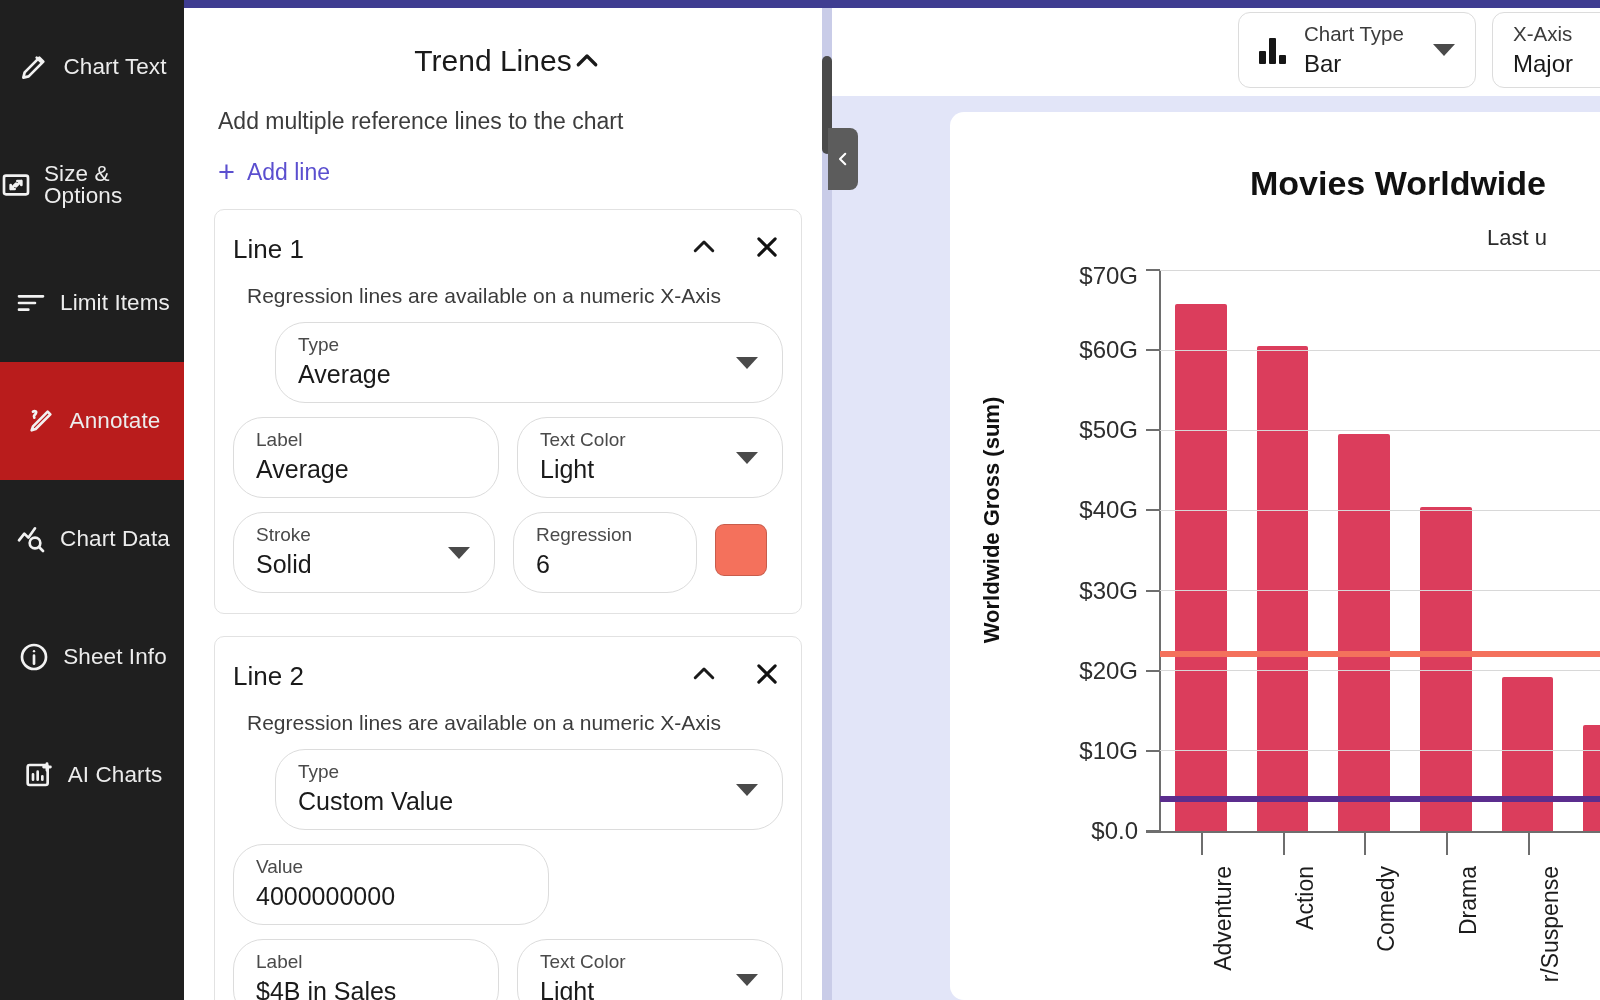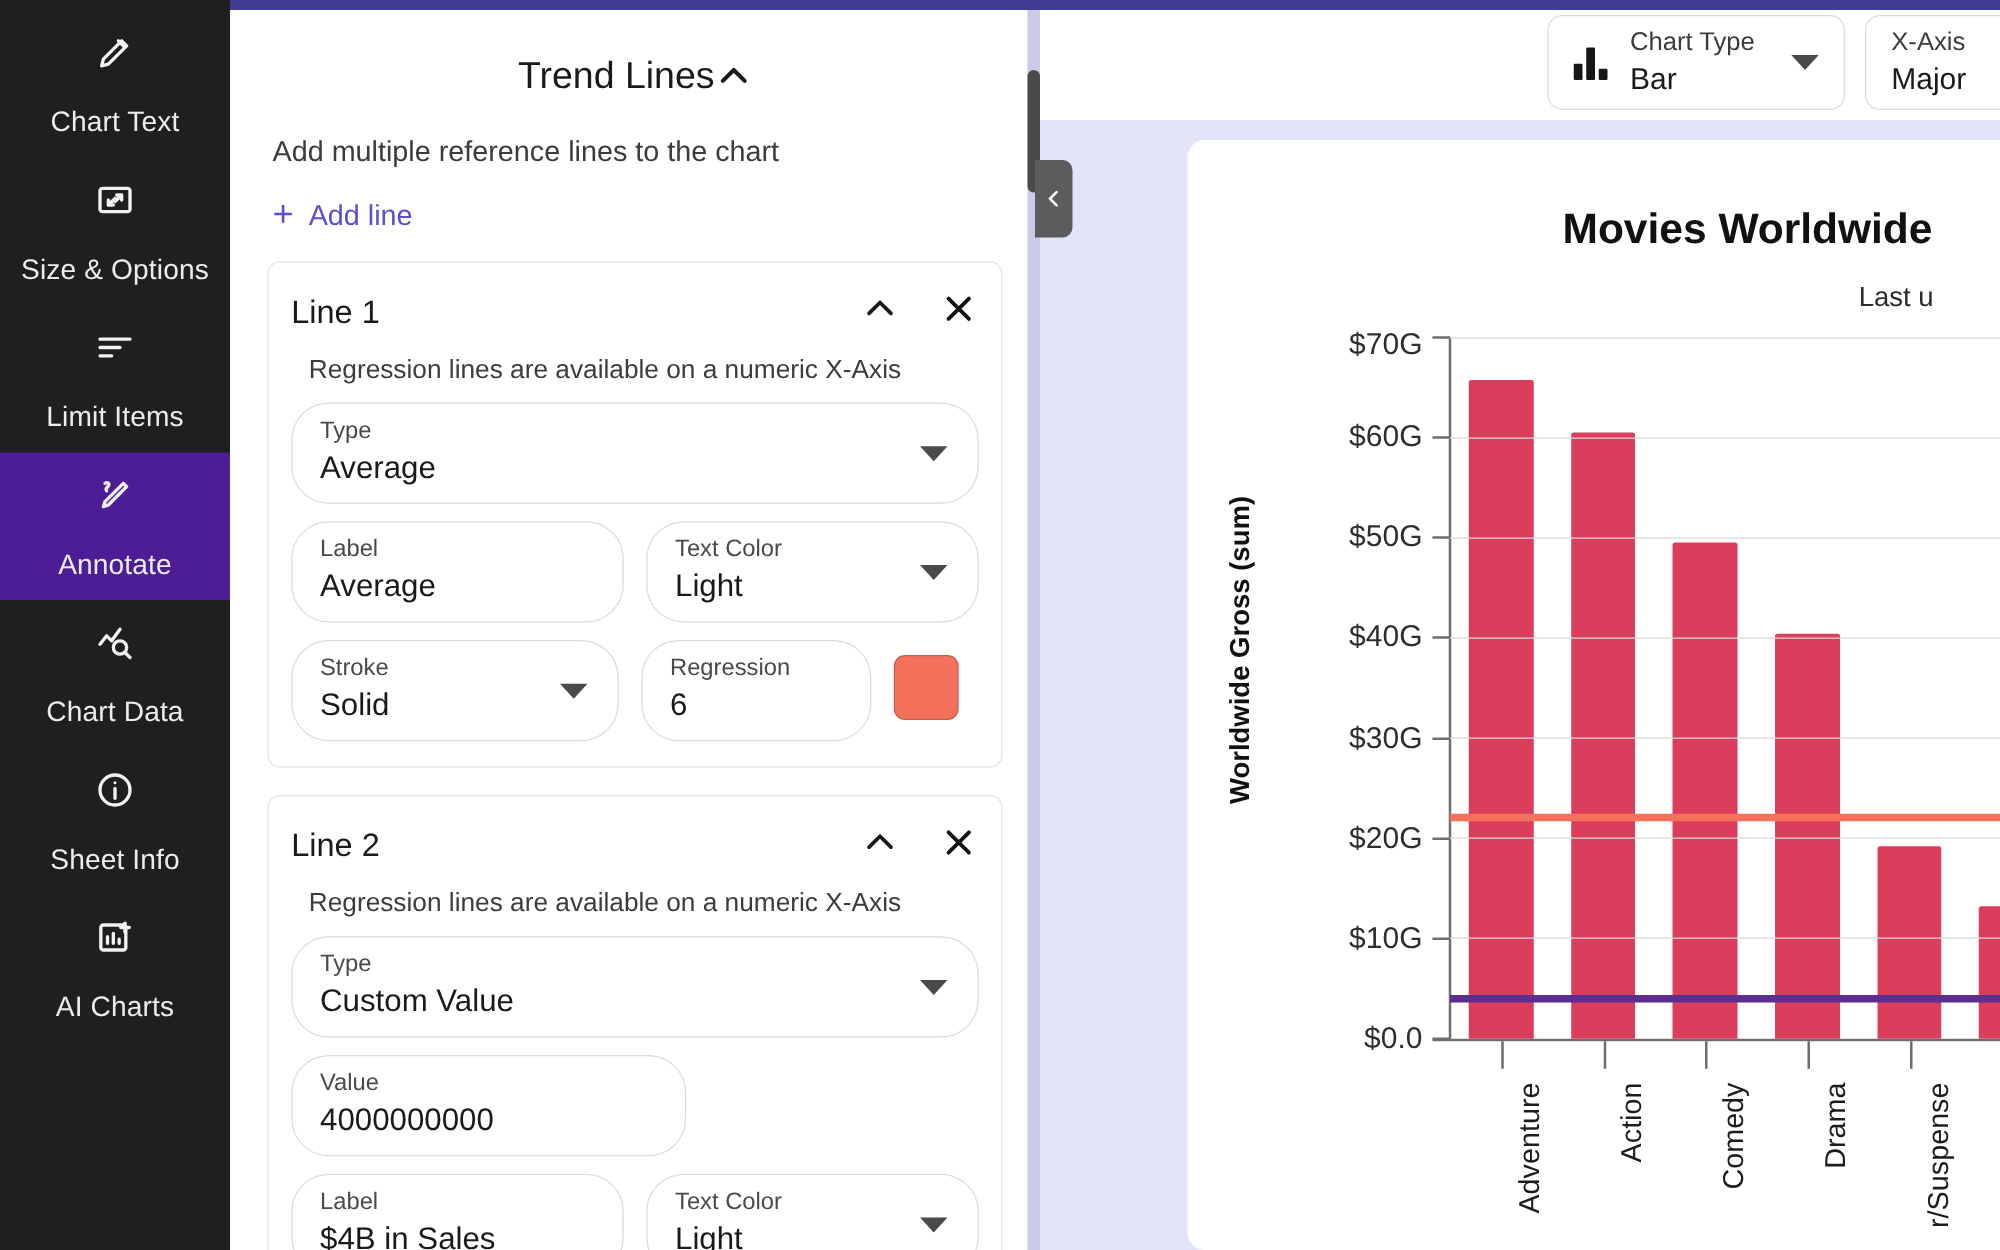--- a/index.html
+++ b/index.html
@@ -19,24 +19,24 @@
 
   
   .rail {
     position: absolute; left: 0; top: 0; width: 184px; height: 1000px;
     background: #1f1f1f;
     display: flex; flex-direction: column; align-items: stretch;
     padding-top: 8px;
   }
   .rail-item {
     height: 118px;
-    display: flex; flex-direction: column; align-items: center; justify-content: center;
-    gap: 28px; color: #ececec; cursor: pointer; user-select: none;
-  }
-  .rail-item.active { background: #4c1d95; }
+    display: flex; flex-direction: row; align-items: center; justify-content: center;
+    gap: 12px; color: #ececec; cursor: pointer; user-select: none;
+  }
+  .rail-item.active { background: #b91c1c; }
   .rail-ico { width: 34px; height: 34px; display: flex; align-items: center; justify-content: center; }
   .rail-ico svg { width: 32px; height: 32px; fill: none; stroke: #f2f2f2; stroke-width: 2; stroke-linecap: round; stroke-linejoin: round; }
   .rail-label { font-size: 22.5px; letter-spacing: .1px; line-height: 1; }
 
   
   .panel {
     position: absolute; left: 184px; top: 8px; width: 648px; height: 992px;
     background: #ffffff; overflow: hidden;
   }
   .panel-inner { position: absolute; left: 0; top: 0; width: 648px; padding: 0 30px; }
@@ -70,21 +70,21 @@
   .xbtn svg { width: 28px; height: 28px; stroke: #121212; stroke-width: 2.6; stroke-linecap: round; fill: none; }
 
   .hint { font-size: 21px; color: #3c3c3c; margin: 12px 0 0 14px; }
 
   .row { display: flex; gap: 18px; margin-top: 14px; align-items: flex-start; }
   .field {
     position: relative; border: 1px solid #dcdcdc; border-radius: 30px;
     padding: 10px 18px 12px 22px; background: #fff; min-height: 76px;
     display: flex; flex-direction: column; justify-content: center;
   }
-  .field.full { width: 100%; }
+  .field.full { width: 100%; margin-left: 42px; }
   .field-label { font-size: 19px; color: #4a4a4a; line-height: 1.25; }
   .field-value { font-size: 25px; color: #1a1a1a; line-height: 1.25; margin-top: 2px; }
   .caret {
     position: absolute; right: 24px; top: 50%; transform: translateY(-50%);
     width: 0; height: 0; border-left: 11px solid transparent; border-right: 11px solid transparent;
     border-top: 12px solid #4a4a4a;
   }
   .swatch {
     width: 52px; height: 52px; border-radius: 9px; margin-top: 12px; flex: none;
     border: 1px solid rgba(0,0,0,.18); cursor: pointer;

